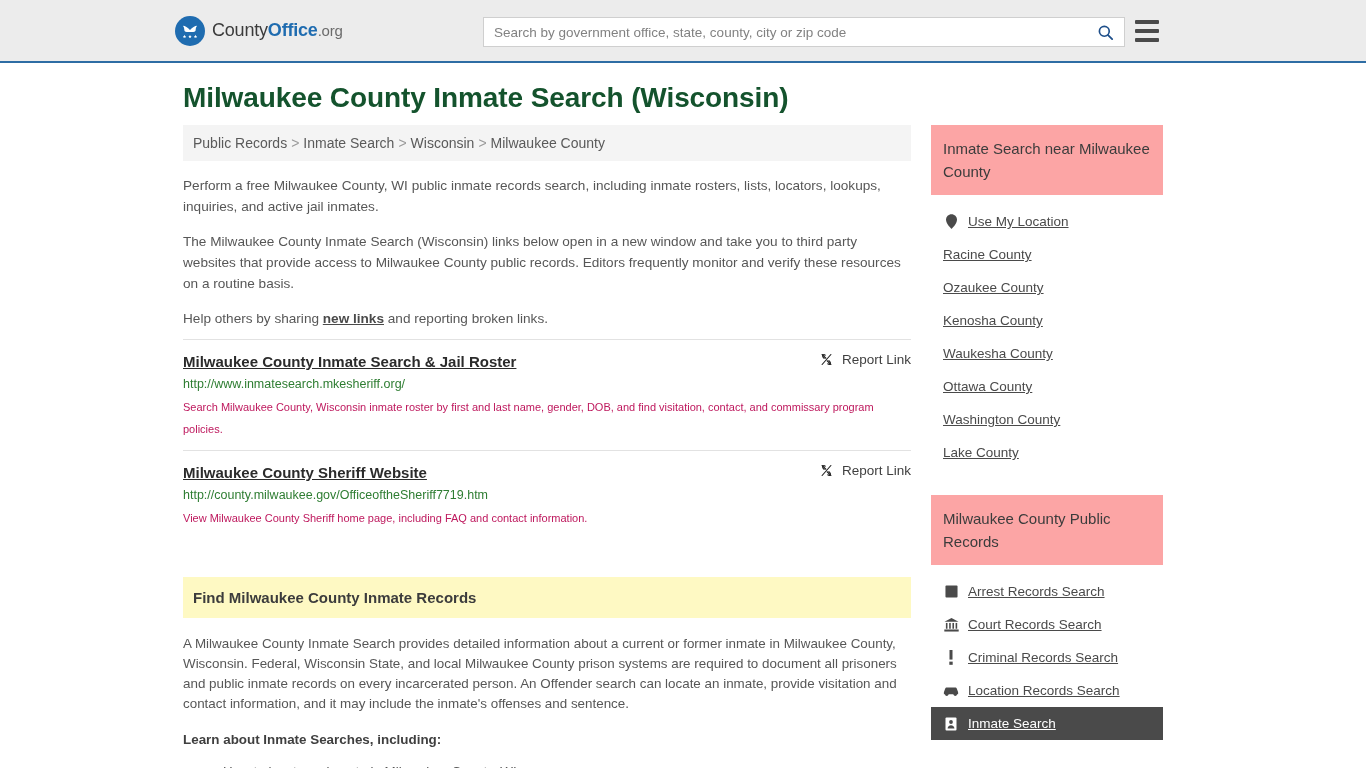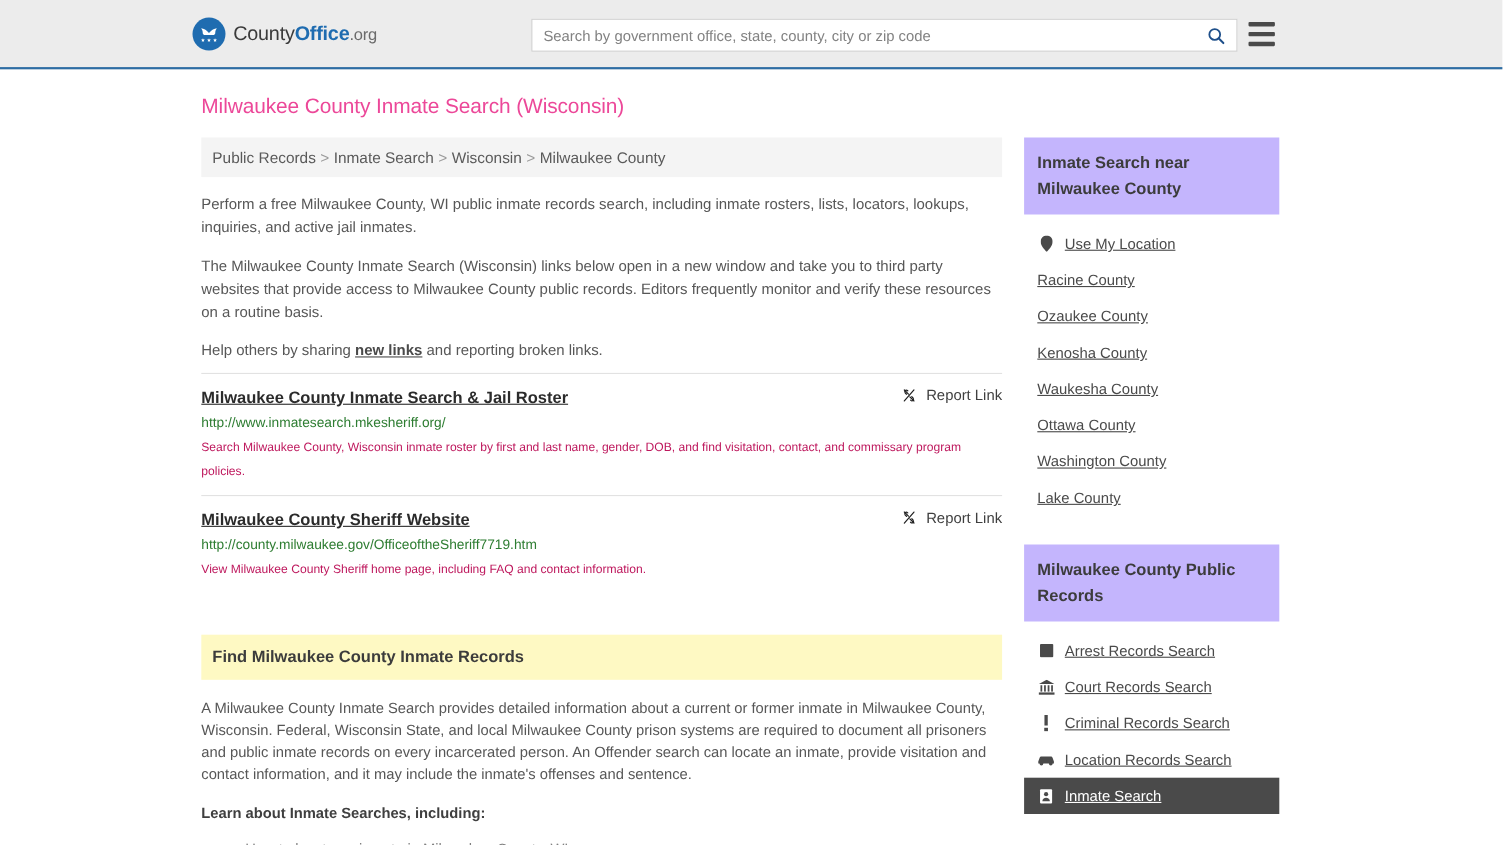--- a/index.html
+++ b/index.html
@@ -114,24 +114,24 @@
   }
 
   
   .page {
     width: 1000px;
     margin: 0 auto;
     padding-top: 22px;
     display: block;
   }
   h1.page-title {
-    font-size: 19px;
+    font-size: 28px;
     line-height: 26px;
-    font-weight: normal;
-    color: #ec4899;
+    font-weight: bold;
+    color: #14532d;
     margin: 0 0 14px 0;
     letter-spacing: -0.1px;
   }
   .columns {
     display: flex;
     gap: 20px;
     align-items: flex-start;
   }
   .col-main { width: 728px; flex: none; }
   .col-side { width: 232px; flex: none; }
@@ -238,24 +238,24 @@
   }
   .section-body li {
     font-size: 13.4px;
     line-height: 23px;
     color: #575757;
   }
 
   
   .side-box { margin-bottom: 26px; }
   .side-head {
-    background: #c4b5fd;
+    background: #fca5a5;
     padding: 12px 12px;
     font-size: 15px;
-    font-weight: bold;
+    font-weight: normal;
     color: #3c3c3c;
     line-height: 23px;
   }
   .side-list { padding: 10px 0 0 0; text-align: center; }
   .side-item {
     display: flex;
     align-items: center;
     gap: 9px;
     padding: 7px 12px;
     cursor: pointer;

